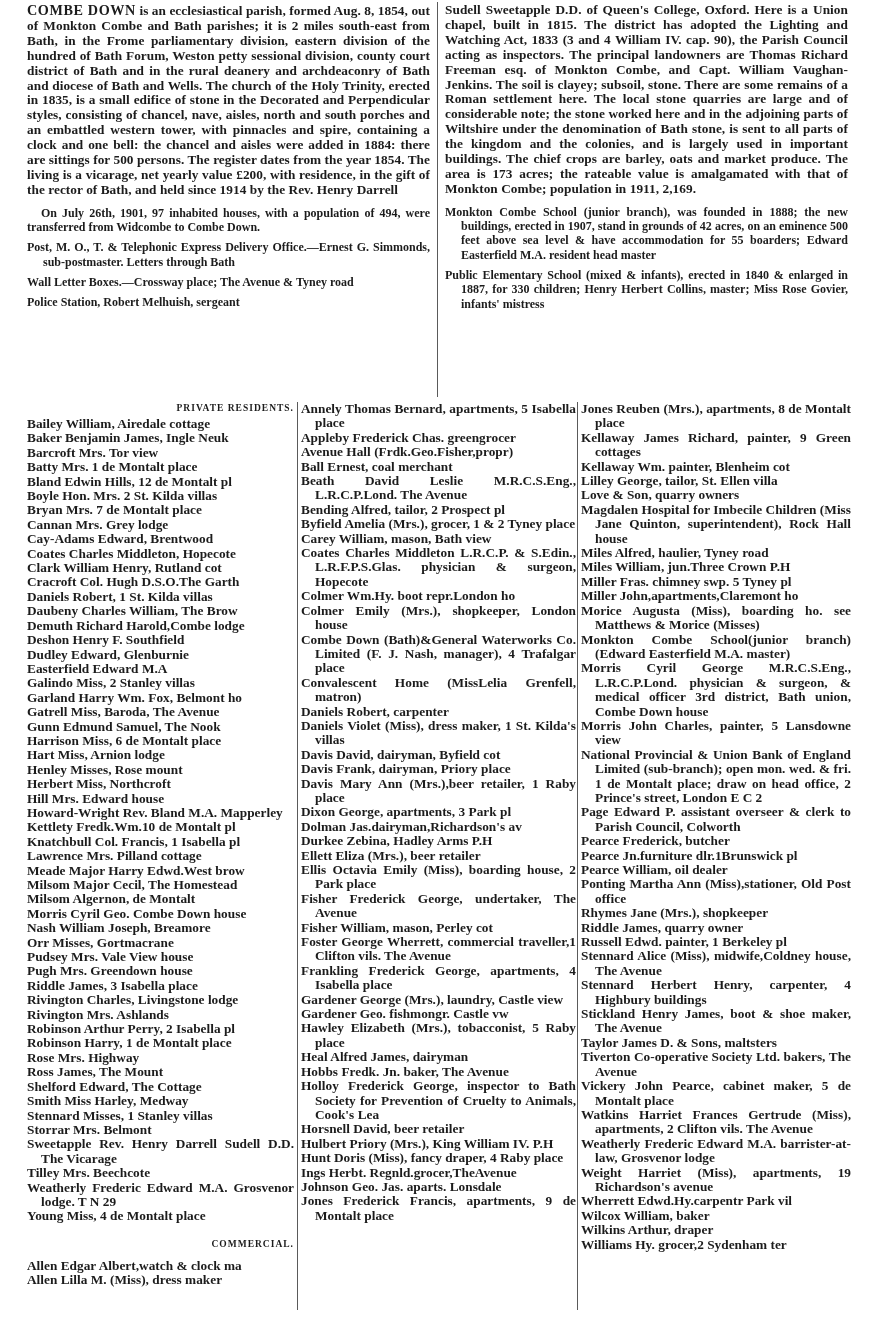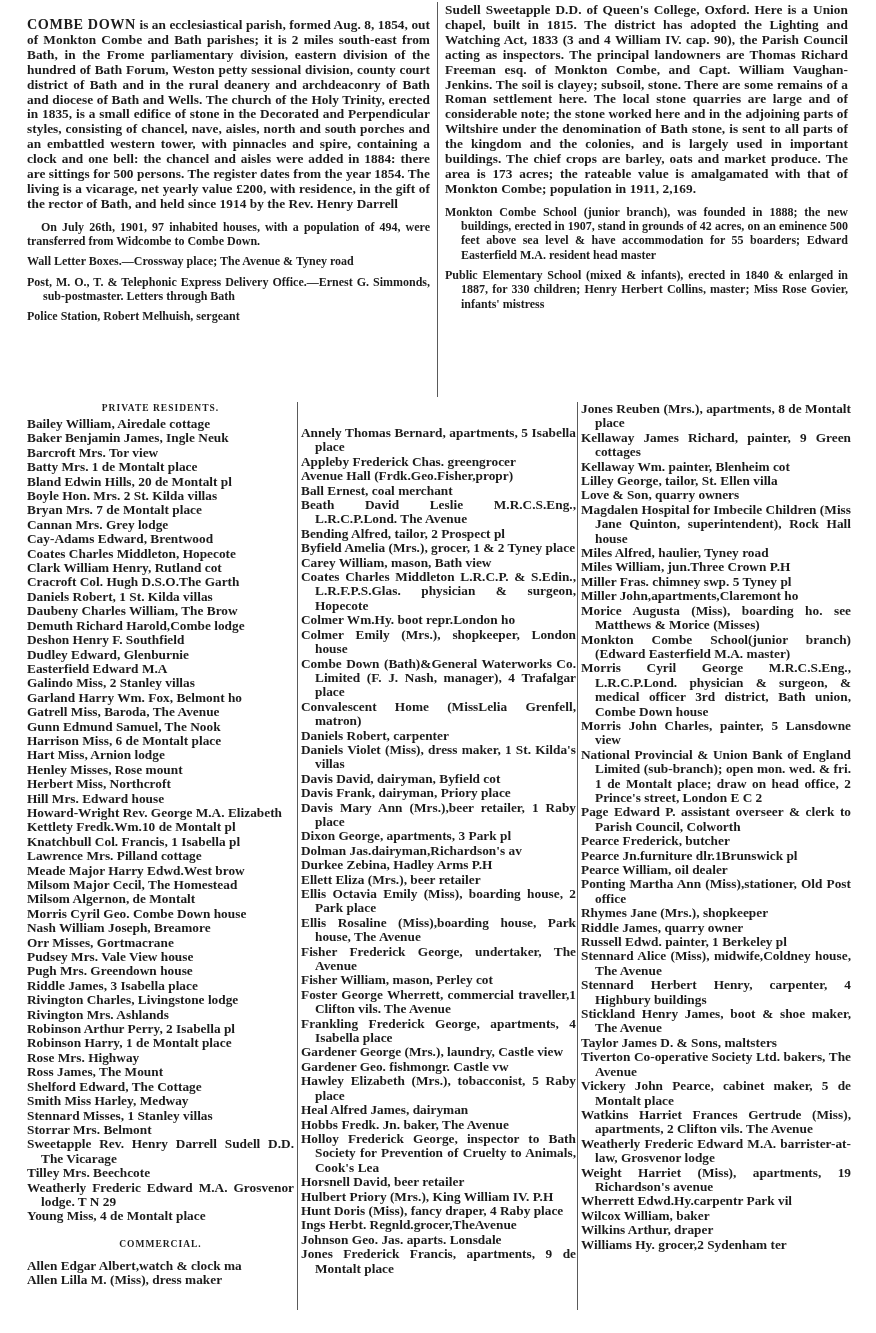--- a/index.html
+++ b/index.html
@@ -1,68 +1,68 @@
 <!DOCTYPE html>
 <html><head>
 <meta charset="utf-8">
 <style>
   html, body { margin:0; padding:0; background:#ffffff; }
   body { width:876px; height:1333px; overflow:hidden; position:relative;
     font-family:"Liberation Serif","DejaVu Serif",serif; color:#1c1c1c; }
   .page { position:absolute; left:0; top:0; width:876px; height:1333px; }
-  .intro-left { position:absolute; left:27px; top:17px; width:403px; }
+  .intro-left { position:absolute; left:27px; top:3px; width:403px; }
   .intro-right { position:absolute; left:445px; top:3px; width:403px; }
   .para { font-size:13.3px; line-height:14.9px; text-align:justify; margin:0; font-weight:bold; letter-spacing:0.05px; }
   .para .lead { font-weight:bold; font-size:14.2px; letter-spacing:0.6px; }
   .block { font-size:12px; line-height:14.3px; font-weight:bold; text-align:justify; margin:0 0 6px 0; padding-left:16px; text-indent:-16px; }
   .block.noindent { text-indent:0; padding-left:0; }
   .gap { height:8px; }
   .vrule { position:absolute; background:#5a5a5a; width:1px; }
   .col { position:absolute; top:402px; }
   .col1 { left:27px; width:267px; }
-  .col2 { left:301px; width:275px;margin-top:24px; }
+  .col2 { left:301px; width:275px; }
   .col3 { left:581px; width:270px; }
-  .heading { text-align:center; font-size:9.5px; letter-spacing:1px; font-weight:bold; margin:0 0 3px 0; line-height:12px; }
+  .heading { text-align:right; font-size:9.5px; letter-spacing:1px; font-weight:bold; margin:0 0 3px 0; line-height:12px; }
   .entry { font-size:13.3px; line-height:14.4px; font-weight:bold; padding-left:14px; text-indent:-14px; text-align:justify; margin:0; letter-spacing:0.02px; }
   .col1 .entry { line-height:14.4px; }
   .comm-gap { height:14px; }
 </style>
 </head>
 <body>
 
 <div class="page">
 
   <div class="vrule" style="left:437px; top:2px; height:395px;"></div>
   <div class="vrule" style="left:297px; top:402px; height:908px;"></div>
   <div class="vrule" style="left:577px; top:402px; height:908px;"></div>
 
   <div class="intro-left">
     <p class="para"><span class="lead">COMBE DOWN</span><span> is an ecclesiastical parish, formed Aug. 8, 1854, out of Monkton Combe and Bath parishes; it is 2 miles south-east from Bath, in the Frome parliamentary division, eastern division of the hundred of Bath Forum, Weston petty sessional division, county court district of Bath and in the rural deanery and archdeaconry of Bath and diocese of Bath and Wells. The church of the Holy Trinity, erected in 1835, is a small edifice of stone in the Decorated and Perpendicular styles, consisting of chancel, nave, aisles, north and south porches and an embattled western tower, with pinnacles and spire, containing a clock and one bell: the chancel and aisles were added in 1884: there are sittings for 500 persons. The register dates from the year 1854. The living is a vicarage, net yearly value £200, with residence, in the gift of the rector of Bath, and held since 1914 by the Rev. Henry Darrell</span></p>
     <div class="gap"></div>
     <p class="block noindent" style="text-indent:14px;">On July 26th, 1901, 97 inhabited houses, with a population of 494, were transferred from Widcombe to Combe Down.</p>
+    <p class="block">Post, M. O., T. &amp; Telephonic Express Delivery Office.—Ernest G. Simmonds, sub-postmaster. Letters through Bath</p>
     <p class="block">Wall Letter Boxes.—Crossway place; The Avenue &amp; Tyney road</p>
-    <p class="block">Post, M. O., T. &amp; Telephonic Express Delivery Office.—Ernest G. Simmonds, sub-postmaster. Letters through Bath</p>
     <p class="block">Police Station, Robert Melhuish, sergeant</p>
   </div>
 
   <div class="intro-right">
     <p class="para">Sudell Sweetapple D.D. of Queen's College, Oxford. Here is a Union chapel, built in 1815. The district has adopted the Lighting and Watching Act, 1833 (3 and 4 William IV. cap. 90), the Parish Council acting as inspectors. The principal landowners are Thomas Richard Freeman esq. of Monkton Combe, and Capt. William Vaughan-Jenkins. The soil is clayey; subsoil, stone. There are some remains of a Roman settlement here. The local stone quarries are large and of considerable note; the stone worked here and in the adjoining parts of Wiltshire under the denomination of Bath stone, is sent to all parts of the kingdom and the colonies, and is largely used in important buildings. The chief crops are barley, oats and market produce. The area is 173 acres; the rateable value is amalgamated with that of Monkton Combe; population in 1911, 2,169.</p>
     <div class="gap"></div>
     <p class="block">Monkton Combe School (junior branch), was founded in 1888; the new buildings, erected in 1907, stand in grounds of 42 acres, on an eminence 500 feet above sea level &amp; have accommodation for 55 boarders; Edward Easterfield M.A. resident head master</p>
     <p class="block">Public Elementary School (mixed &amp; infants), erected in 1840 &amp; enlarged in 1887, for 330 children; Henry Herbert Collins, master; Miss Rose Govier, infants' mistress</p>
   </div>
 
   <div class="col col1">
     <div class="heading">PRIVATE RESIDENTS.</div>
     <div id="pr-list">
         <div class="entry">Bailey William, Airedale cottage</div>
         <div class="entry">Baker Benjamin James, Ingle Neuk</div>
         <div class="entry">Barcroft Mrs. Tor view</div>
         <div class="entry">Batty Mrs. 1 de Montalt place</div>
-        <div class="entry">Bland Edwin Hills, 20 de Montalt pl</div>
+        <div class="entry">Bland Edwin Hills, 12 de Montalt pl</div>
         <div class="entry">Boyle Hon. Mrs. 2 St. Kilda villas</div>
         <div class="entry">Bryan Mrs. 7 de Montalt place</div>
         <div class="entry">Cannan Mrs. Grey lodge</div>
         <div class="entry">Cay-Adams Edward, Brentwood</div>
         <div class="entry">Coates Charles Middleton, Hopecote</div>
         <div class="entry">Clark William Henry, Rutland cot</div>
         <div class="entry">Cracroft Col. Hugh D.S.O.The Garth</div>
         <div class="entry">Daniels Robert, 1 St. Kilda villas</div>
         <div class="entry">Daubeny Charles William, The Brow</div>
         <div class="entry">Demuth Richard Harold,Combe lodge</div>
@@ -71,21 +71,21 @@
         <div class="entry">Easterfield Edward M.A</div>
         <div class="entry">Galindo Miss, 2 Stanley villas</div>
         <div class="entry">Garland Harry Wm. Fox, Belmont ho</div>
         <div class="entry">Gatrell Miss, Baroda, The Avenue</div>
         <div class="entry">Gunn Edmund Samuel, The Nook</div>
         <div class="entry">Harrison Miss, 6 de Montalt place</div>
         <div class="entry">Hart Miss, Arnion lodge</div>
         <div class="entry">Henley Misses, Rose mount</div>
         <div class="entry">Herbert Miss, Northcroft</div>
         <div class="entry">Hill Mrs. Edward house</div>
-        <div class="entry">Howard-Wright Rev. George M.A. Elizabeth</div>
+        <div class="entry">Howard-Wright Rev. Bland M.A. Mapperley</div>
         <div class="entry">Kettlety Fredk.Wm.10 de Montalt pl</div>
         <div class="entry">Knatchbull Col. Francis, 1 Isabella pl</div>
         <div class="entry">Lawrence Mrs. Pilland cottage</div>
         <div class="entry">Meade Major Harry Edwd.West brow</div>
         <div class="entry">Milsom Major Cecil, The Homestead</div>
         <div class="entry">Milsom Algernon, de Montalt</div>
         <div class="entry">Morris Cyril Geo. Combe Down house</div>
         <div class="entry">Nash William Joseph, Breamore</div>
         <div class="entry">Orr Misses, Gortmacrane</div>
         <div class="entry">Pudsey Mrs. Vale View house</div>
@@ -133,21 +133,20 @@
         <div class="entry">Daniels Robert, carpenter</div>
         <div class="entry">Daniels Violet (Miss), dress maker, 1 St. Kilda's villas</div>
         <div class="entry">Davis David, dairyman, Byfield cot</div>
         <div class="entry">Davis Frank, dairyman, Priory place</div>
         <div class="entry">Davis Mary Ann (Mrs.),beer retailer, 1 Raby place</div>
         <div class="entry">Dixon George, apartments, 3 Park pl</div>
         <div class="entry">Dolman Jas.dairyman,Richardson's av</div>
         <div class="entry">Durkee Zebina, Hadley Arms P.H</div>
         <div class="entry">Ellett Eliza (Mrs.), beer retailer</div>
         <div class="entry">Ellis Octavia Emily (Miss), boarding house, 2 Park place</div>
-        <div class="entry">Ellis Rosaline (Miss),boarding house, Park house, The Avenue</div>
         <div class="entry">Fisher Frederick George, undertaker, The Avenue</div>
         <div class="entry">Fisher William, mason, Perley cot</div>
         <div class="entry">Foster George Wherrett, commercial traveller,1 Clifton vils. The Avenue</div>
         <div class="entry">Frankling Frederick George, apartments, 4 Isabella place</div>
         <div class="entry">Gardener George (Mrs.), laundry, Castle view</div>
         <div class="entry">Gardener Geo. fishmongr. Castle vw</div>
         <div class="entry">Hawley Elizabeth (Mrs.), tobacconist, 5 Raby place</div>
         <div class="entry">Heal Alfred James, dairyman</div>
         <div class="entry">Hobbs Fredk. Jn. baker, The Avenue</div>
         <div class="entry">Holloy Frederick George, inspector to Bath Society for Prevention of Cruelty to Animals, Cook's Lea</div>

